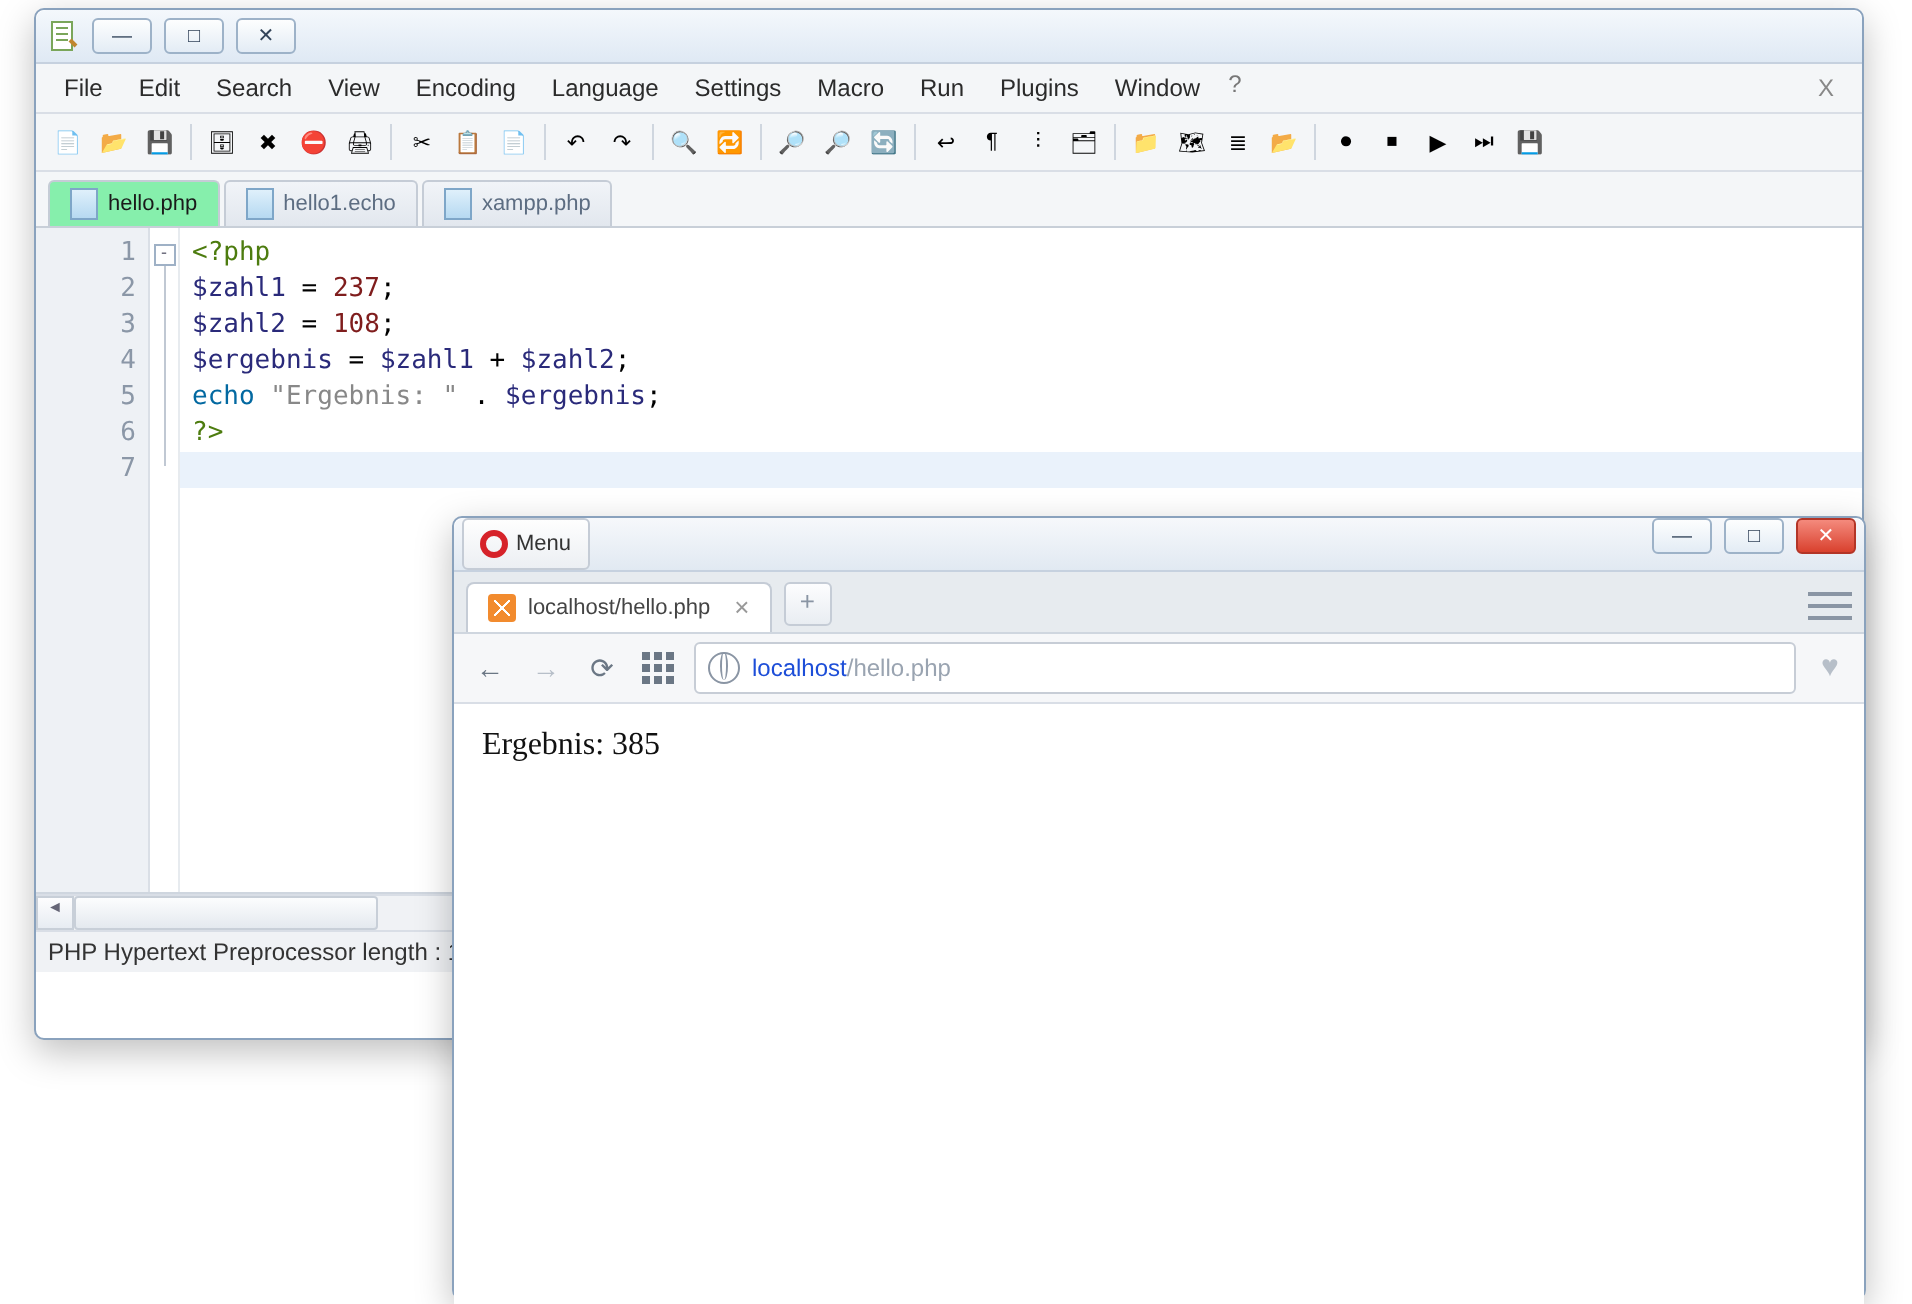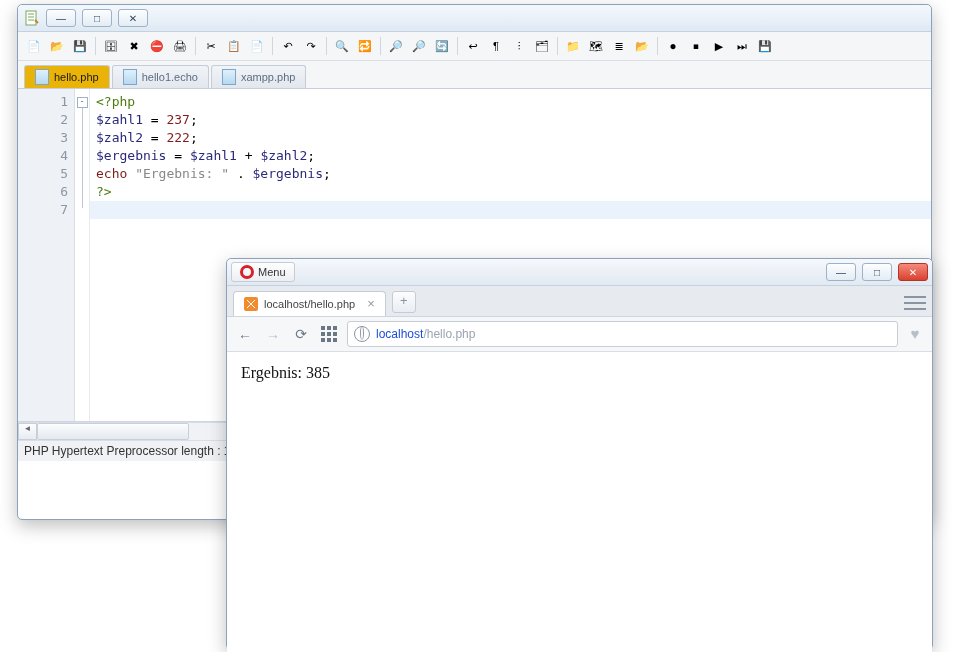--- a/index.html
+++ b/index.html
@@ -12,37 +12,37 @@
   .winbtn.close{background:linear-gradient(#f48a7d,#d9412e);border-color:#b33527;color:#fff}
   .menubar{display:flex;gap:2px;padding:3px 6px;border-bottom:1px solid #d9dee6;background:#f4f6f8}
   .menubar .mi{padding:2px 8px;color:#2b2b2b}
   .menubar .qm{margin-left:4px;color:#777}
   .menubar .x{margin-left:auto;color:#888;padding:2px 8px}
   .toolbar{display:flex;gap:3px;padding:4px 6px;border-bottom:1px solid #d9dee6;background:#f4f6f8;align-items:center;flex-wrap:nowrap}
   .tb{width:18px;height:18px;border:1px solid transparent;border-radius:2px;display:flex;align-items:center;justify-content:center}
   .sep{width:1px;height:18px;background:#cfd6df;margin:0 2px}
   .tabstrip{display:flex;gap:2px;padding:4px 6px 0;background:#f4f6f8;border-bottom:1px solid #c8cfd8}
   .ftab{display:flex;align-items:center;gap:5px;padding:3px 10px;border:1px solid #c5ccd6;border-bottom:none;border-radius:3px 3px 0 0;background:linear-gradient(#f1f4f8,#e2e7ee);color:#5d6d82;font-size:11px}
-  .ftab.active{background:#eab308;color:#1a1a1a}
+  .ftab.active{background:#86efac;color:#1a1a1a}
   .ftab .ficon{width:12px;height:14px;border:1px solid #7ea6c8;background:linear-gradient(#dff0fb,#b6d9f1);position:relative}
   .editor{display:flex;height:332px;background:#fff;border-bottom:1px solid #cfd6df;position:relative}
   .gutter{width:50px;background:#eef1f5;border-right:1px solid #dadfe6;text-align:right;padding:4px 6px 4px 0;color:#8b97a7;font-family:Consolas,monospace;font-size:13px;line-height:18px}
   .fold{width:14px;border-right:1px solid #e7ebef;padding-top:4px}
   .fm{width:9px;height:9px;border:1px solid #9fb1c6;margin:4px auto 0;background:#fff;font-size:9px;line-height:7px;text-align:center;color:#667}
   .foldline{width:1px;height:100px;background:#c0c8d3;margin:0 auto}
   .code{flex:1;padding:4px 6px;font-family:Consolas,monospace;font-size:13px;line-height:18px;position:relative}
   .code .hl{position:absolute;left:0;right:0;height:18px;background:#eaf2fb;z-index:0}
   .code pre{margin:0;position:relative;z-index:1}
-  .t-tag{color:#4d7c0f}.t-var{color:#2a2a7a}.t-num{color:#7f1d1d}.t-kw{color:#7f1d1d}.t-str{color:#888}
+  .t-tag{color:#4d7c0f}.t-var{color:#2a2a7a}.t-num{color:#7f1d1d}.t-kw{color:#0369a1}.t-str{color:#888}
   .hscroll{height:17px;background:#f0f2f5;border-top:1px solid #d9dee6;display:flex;align-items:center}
   .hscroll .sbtn{width:17px;height:15px;border:1px solid #c8cfd8;background:linear-gradient(#fdfdfe,#e7ecf2);font-size:8px;text-align:center;color:#667}
   .hscroll .thumb{height:15px;border:1px solid #c8cfd8;background:linear-gradient(#fcfdfe,#e4e9ef);border-radius:2px}
   .status{height:20px;background:#f0f2f5;border-top:1px solid #d9dee6;display:flex;align-items:center;padding:0 6px;color:#333;overflow:hidden}
   
-  .btitle{height:26px;background:linear-gradient(#f6f8fb,#e1e9f2);display:flex;align-items:center;padding:0 4px;border-bottom:1px solid #c6d1df;border-radius:5px 5px 0 0}
+  .btitle{height:26px;background:linear-gradient(#f6f8fb,#e1e9f2);display:flex;padding:0 4px;border-bottom:1px solid #c6d1df;border-radius:5px 5px 0 0}
   .operabtn{display:flex;align-items:center;gap:4px;border:1px solid #c5ccd6;border-radius:3px;background:linear-gradient(#fefefe,#eceff3);padding:2px 8px;font-size:11px;color:#333}
   .operabtn .ologo{width:14px;height:14px;border-radius:50%;border:3px solid #d6232a;box-sizing:border-box}
   .btitle .spacer{flex:1}
   .btabbar{height:30px;background:#e7ebef;border-bottom:1px solid #cfd6df;display:flex;align-items:flex-end;padding:0 6px}
   .btab{display:flex;align-items:center;gap:6px;padding:5px 10px;border:1px solid #c5ccd6;border-bottom:none;border-radius:4px 4px 0 0;background:#fff;font-size:11px;color:#444;max-width:190px}
   .btab .x{margin-left:6px;color:#999;font-size:13px;line-height:10px}
   .newtab{width:22px;height:20px;margin-left:6px;margin-bottom:3px;border:1px solid #c5ccd6;border-radius:3px;background:linear-gradient(#fdfdfe,#e9edf2);text-align:center;color:#8a95a4;font-size:13px;line-height:18px}
   .menubtn{margin-left:auto;width:22px;height:14px;margin-bottom:6px;display:flex;flex-direction:column;justify-content:space-between}
   .menubtn span{height:2px;background:#8a95a4}
   .addrbar{height:34px;display:flex;align-items:center;gap:8px;padding:0 8px;border-bottom:1px solid #d9dee6;background:#f6f7f9}
@@ -73,20 +73,35 @@
           <path d="M11 10l3 3" stroke="#c0862f" stroke-width="2"></path>
         </svg>
     </span>
     <div class="winctrl">
       <div class="winbtn">—</div>
       <div class="winbtn">□</div>
       <div class="winbtn">✕</div>
     </div>
   </div>
 
+  <div class="menubar">
+    <span class="mi">File</span>
+    <span class="mi">Edit</span>
+    <span class="mi">Search</span>
+    <span class="mi">View</span>
+    <span class="mi">Encoding</span>
+    <span class="mi">Language</span>
+    <span class="mi">Settings</span>
+    <span class="mi">Macro</span>
+    <span class="mi">Run</span>
+    <span class="mi">Plugins</span>
+    <span class="mi">Window</span>
+    <span class="qm">?</span>
+    <span class="x">X</span>
+  </div>
 
   <div class="toolbar" id="npp-toolbar">
       <div class="tb">
         <span style="font-size:11px">📄</span>
       </div>
       <div class="tb">
         <span style="font-size:11px">📂</span>
       </div>
       <div class="tb">
         <span style="font-size:11px">💾</span>
@@ -208,21 +223,21 @@
         <div>7</div>
       </div>
     <div class="fold">
       <div class="fm">-</div>
       <div class="foldline"></div>
     </div>
     <div class="code">
       <div class="hl" style="top:112px"></div>
       <pre><span class="t-tag">&lt;?php</span>
 <span class="t-var">$zahl1</span><span> = </span><span class="t-num">237</span><span>;</span>
-<span class="t-var">$zahl2</span><span> = </span><span class="t-num">222</span><span>;</span>
+<span class="t-var">$zahl2</span><span> = </span><span class="t-num">108</span><span>;</span>
 <span class="t-var">$ergebnis</span><span> = </span><span class="t-var">$zahl1</span><span> + </span><span class="t-var">$zahl2</span><span>;</span>
 <span class="t-kw">echo</span><span> </span><span class="t-str">"Ergebnis: "</span><span> . </span><span class="t-var">$ergebnis</span><span>;</span>
 <span class="t-tag">?&gt;</span>
 </pre>
     </div>
   </div>
 
   <div class="hscroll">
     <div class="sbtn">◄</div>
     <div class="thumb" style="width:150px"></div>

